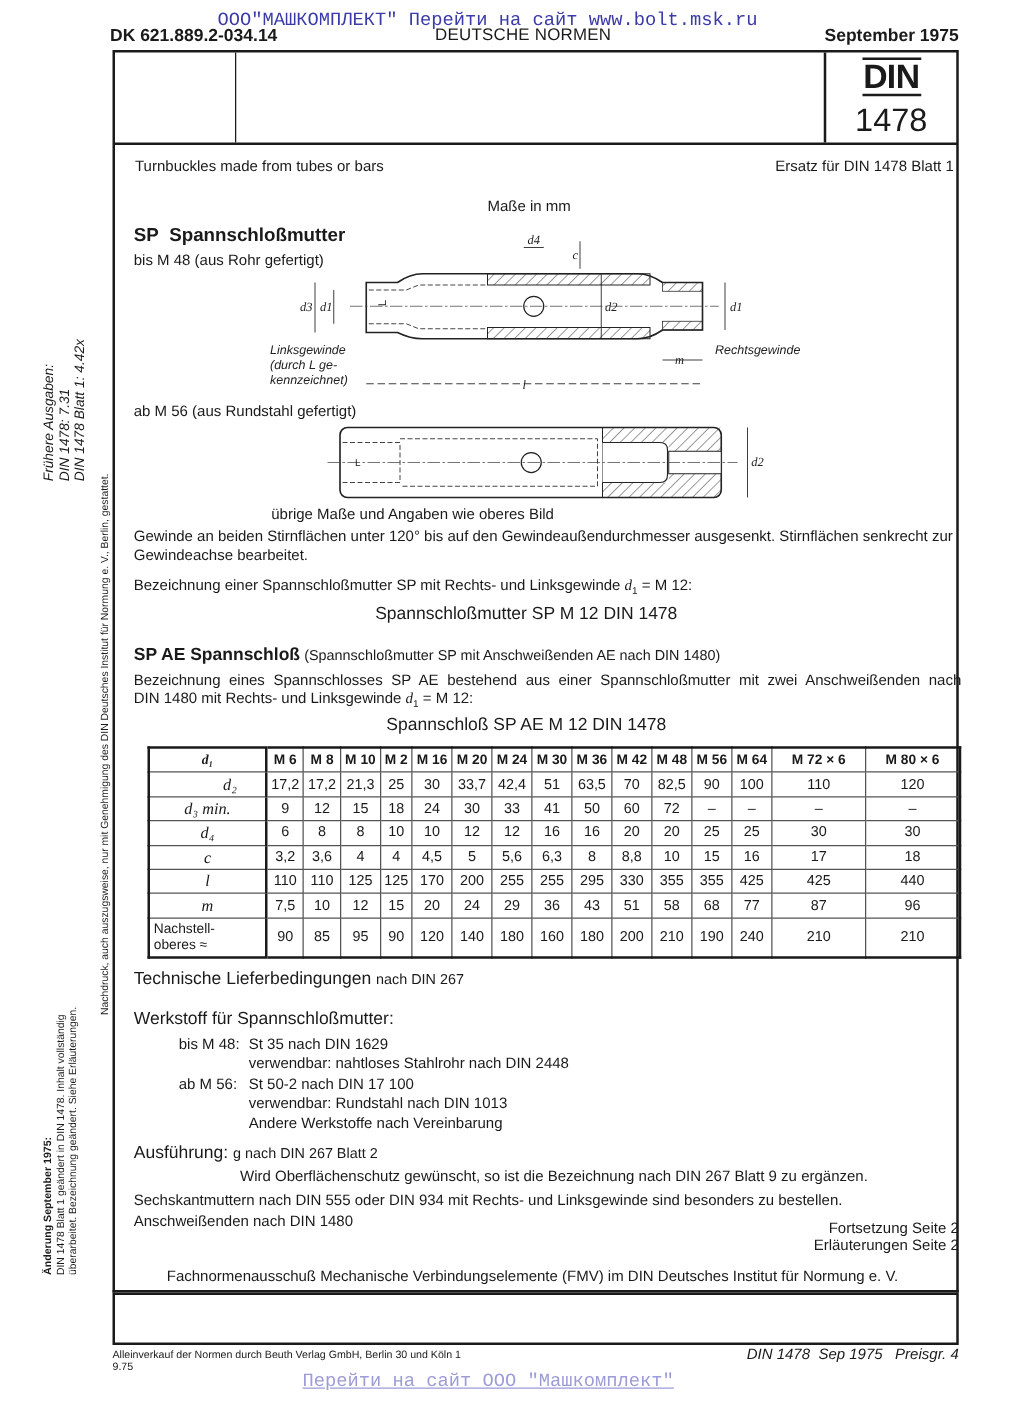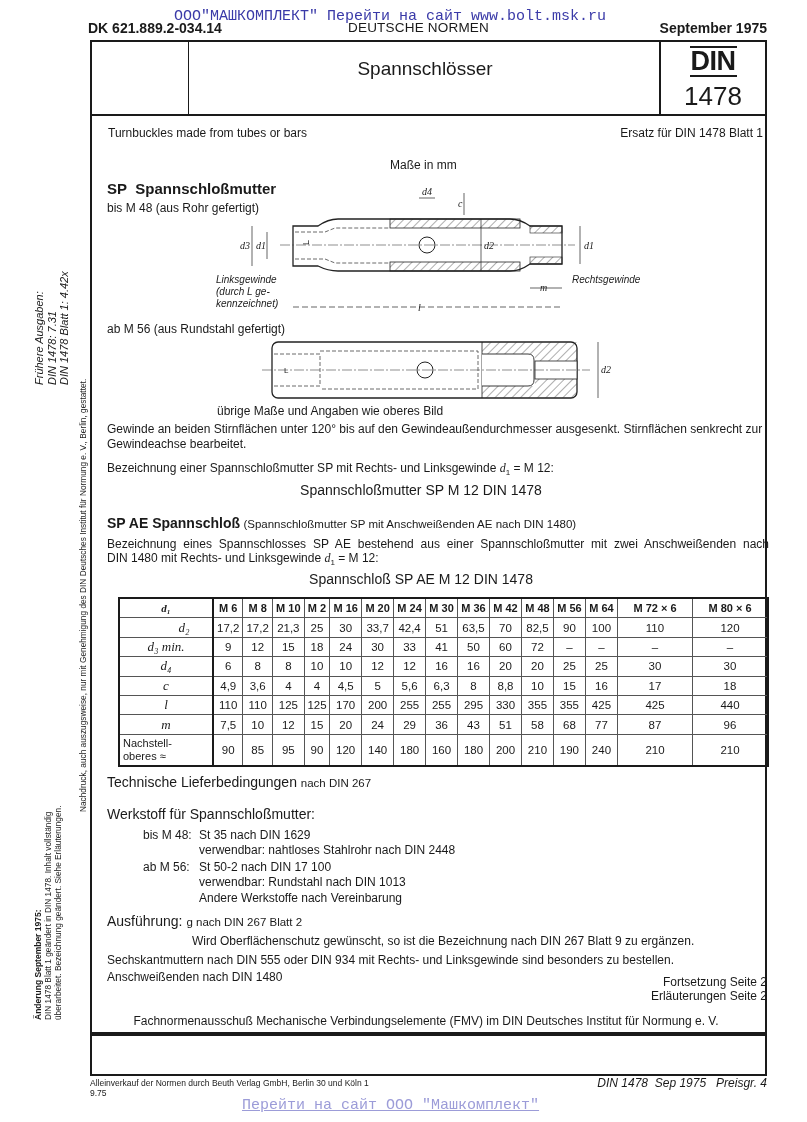--- a/index.html
+++ b/index.html
@@ -37,21 +37,20 @@
 </head>
 <body>
 
 <div class="abs hdr-left">DK 621.889.2-034.14</div>
 <div class="abs hdr-center">DEUTSCHE NORMEN</div>
 <div class="abs hdr-right">September 1975</div>
 <div class="abs watermark" style="left:174px; top:8px;">ООО"МАШКОМПЛЕКТ" Перейти на сайт www.bolt.msk.ru</div>
 
 <div class="abs titlebox">
   <div class="c1"></div>
-  <div class="title">Spannschlösser</div>
   <div class="c3">
     <div class="din-logo">DIN</div>
     <div class="din-num">1478</div>
   </div>
 </div>
 
 <div class="abs mainbox"></div>
 
 <div class="abs t12" style="left:108px; top:126px;">Turnbuckles made from tubes or bars</div>
 <div class="abs t12" style="right:44px; top:126px;">Ersatz für DIN 1478 Blatt 1</div>
@@ -219,21 +218,21 @@
         <td>16</td>
         <td>20</td>
         <td>20</td>
         <td>25</td>
         <td>25</td>
         <td>30</td>
         <td>30</td>
       </tr>
       <tr>
         <td class="lbl first-col" style="white-space: pre-line;">c</td>
-        <td>4,9</td>
+        <td>3,2</td>
         <td>3,6</td>
         <td>4</td>
         <td>4</td>
         <td>4,5</td>
         <td>5</td>
         <td>5,6</td>
         <td>6,3</td>
         <td>8</td>
         <td>8,8</td>
         <td>10</td>

